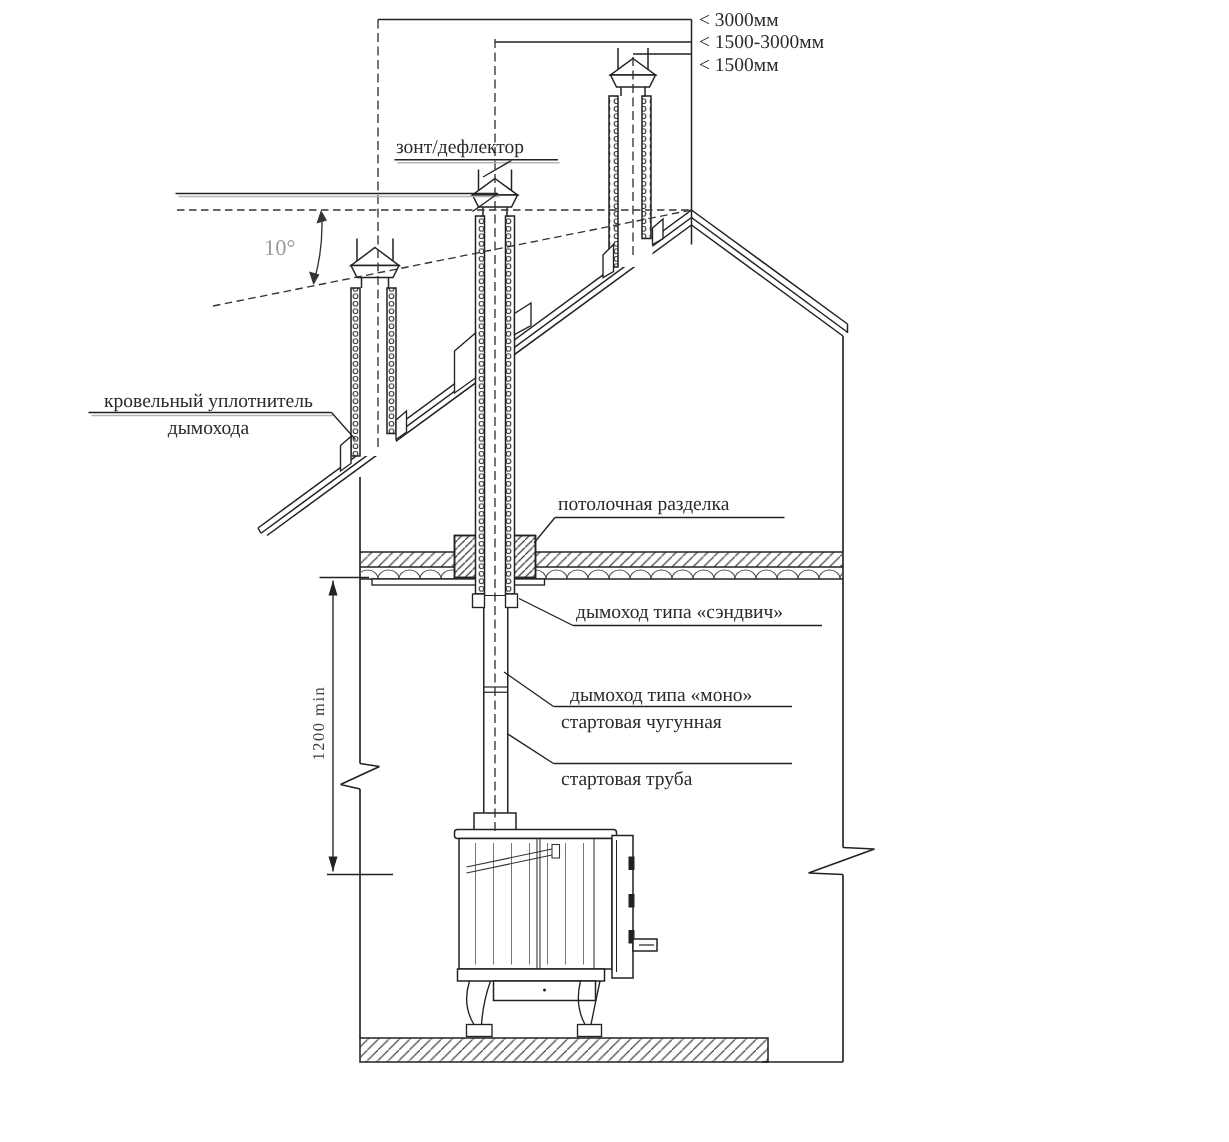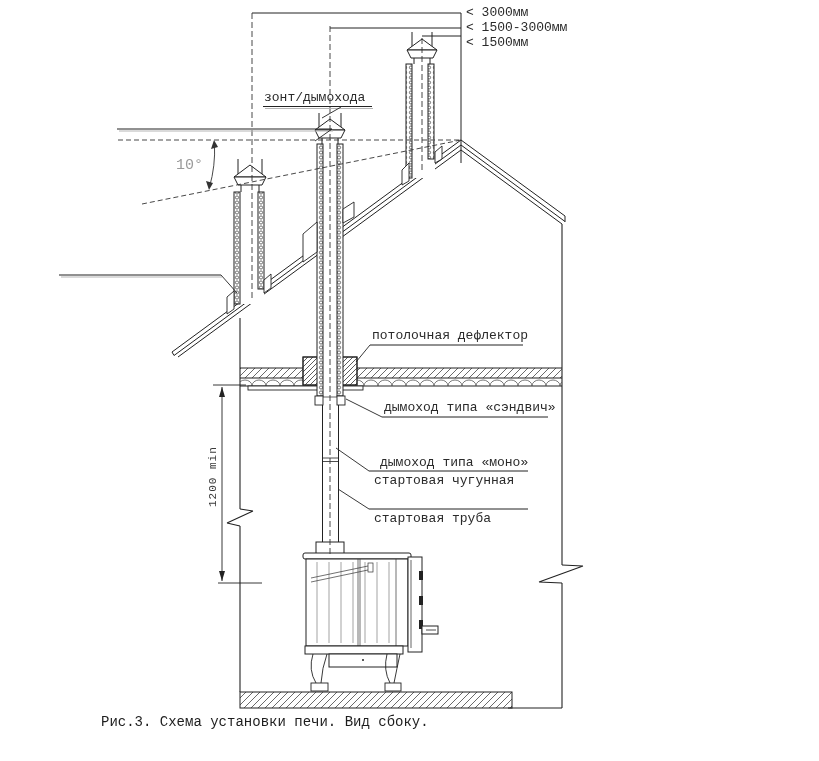--- a/index.html
+++ b/index.html
@@ -1,17 +1,17 @@
 <!DOCTYPE html>
 <html><head>
 <meta charset="utf-8">
 <style>
   html,body{margin:0;padding:0;background:#fff;}
   #stage{position:relative;width:819px;height:742px;background:#fff;overflow:hidden;
-         font-family:Liberation Mono, monospace;}
+         font-family:Liberation Serif, serif;}
   #stage svg{position:absolute;left:0;top:0;}
   .lbl{position:absolute;font-size:13px;line-height:14px;color:#2a2a2a;white-space:nowrap;}
   .lbl.center{text-align:center;}
   .angle{font-size:15px;color:#9a9a9a;}
   .dim{font-size:11px;color:#3a3a3a;transform:rotate(-90deg);transform-origin:0 0;letter-spacing:1px;}
   .caption{font-size:14px;color:#1d1d1d;}
 </style>
 </head>
 <body>
 
@@ -223,27 +223,30 @@
     <line x1="382" y1="417" x2="346" y2="399"></line>
     <line x1="369" y1="471" x2="336" y2="448"></line>
     <line x1="369" y1="509" x2="338" y2="489"></line>
   </g>
 </svg>
 
 <div class="lbl" style="left:466px;top:6px;">&lt; 3000мм</div>
 <div class="lbl" style="left:466px;top:21px;">&lt; 1500-3000мм</div>
 <div class="lbl" style="left:466px;top:36px;">&lt; 1500мм</div>
 
-<div class="lbl" style="left:264px;top:91px;">зонт/дымохода</div>
+<div class="lbl" style="left:264px;top:91px;">зонт/дефлектор</div>
 <div class="lbl angle" style="left:176px;top:159px;">10°</div>
 
-
-<div class="lbl" style="left:372px;top:329px;">потолочная дефлектор</div>
+<div class="lbl center" style="left:56px;top:260px;width:166px;">
+  <div>кровельный уплотнитель</div>
+  <div style="margin-top:4px;">дымохода</div>
+</div>
+
+<div class="lbl" style="left:372px;top:329px;">потолочная разделка</div>
 <div class="lbl" style="left:384px;top:401px;">дымоход типа «сэндвич»</div>
 <div class="lbl" style="left:380px;top:456px;">дымоход типа «моно»</div>
 <div class="lbl" style="left:374px;top:474px;">стартовая чугунная</div>
 <div class="lbl" style="left:374px;top:512px;">стартовая труба</div>
 
 <div class="lbl dim" style="left:206px;top:507px;">1200 min</div>
 
-<div class="lbl caption" style="left:101px;top:715px;">Рис.3. Схема установки печи. Вид сбоку.</div>
 
 </div>
 
 </body></html>

